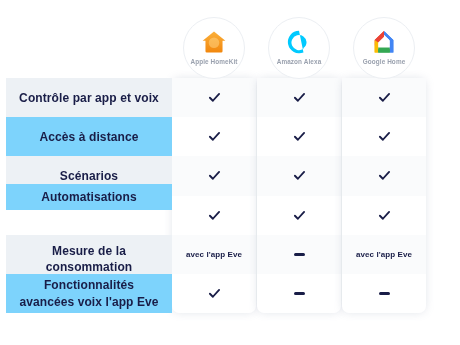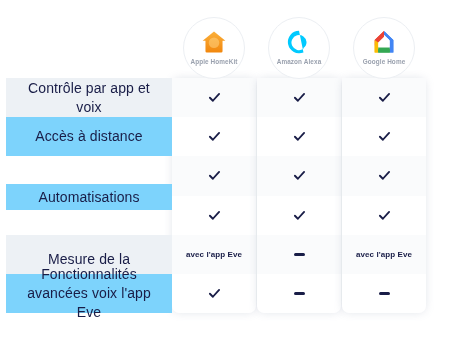--- a/index.html
+++ b/index.html
@@ -32,22 +32,22 @@
     align-items: center;
     justify-content: center;
     text-align: center;
     box-sizing: border-box;
     padding: 0 8px;
   }
   .row-stripe.shaded { background: #edf1f5; }
   .row-stripe.plain  { background: #7dd3fc; }
 
   .row-label {
-    font-size: 14px;
-    font-weight: normal;
+    font-size: 12px;
+    font-weight: bold;
     color: #191d47;
     line-height: 1.35;
     letter-spacing: .1px;
   }
 
   
   .brand-card {
     position: absolute;
     top: 78px;
     width: 84px;
@@ -150,26 +150,30 @@
       <div class="card-stripe" style="top: 0px; height: 39.2px;"></div>
       <div class="card-stripe" style="top: 78.4px; height: 39.2px;"></div>
       <div class="card-stripe" style="top: 156.8px; height: 39.2px;"></div>
     </div>
     <div class="row-stripe shaded" style="top: 78px; height: 39.2px;">
       <div class="row-label">Contrôle par app et voix</div>
     </div>
     <div class="row-stripe plain" style="top: 117.2px; height: 39.2px;">
       <div class="row-label">Accès à distance</div>
     </div>
+    <div class="row-stripe shaded" style="top: 156.4px; height: 39.2px;">
+      <div class="row-label">Scénarios</div>
+    </div>
     <div class="row-stripe plain" style="top: 184px; height: 26px;">
       <div class="row-label">Automatisations</div>
     </div>
     <div class="row-stripe shaded" style="top: 234.8px; height: 49px;">
       <div class="row-label">
         <div>Mesure de la</div>
+        <div>consommation</div>
       </div>
     </div>
     <div class="row-stripe plain" style="top: 274px; height: 39.2px;">
       <div class="row-label">
         <div>Fonctionnalités</div>
         <div>avancées voix l'app Eve</div>
       </div>
     </div>
     <div class="cell" style="left: 172px; top: 78px; height: 39.2px;">
       <svg viewBox="0 0 24 24" class="check-mark">

